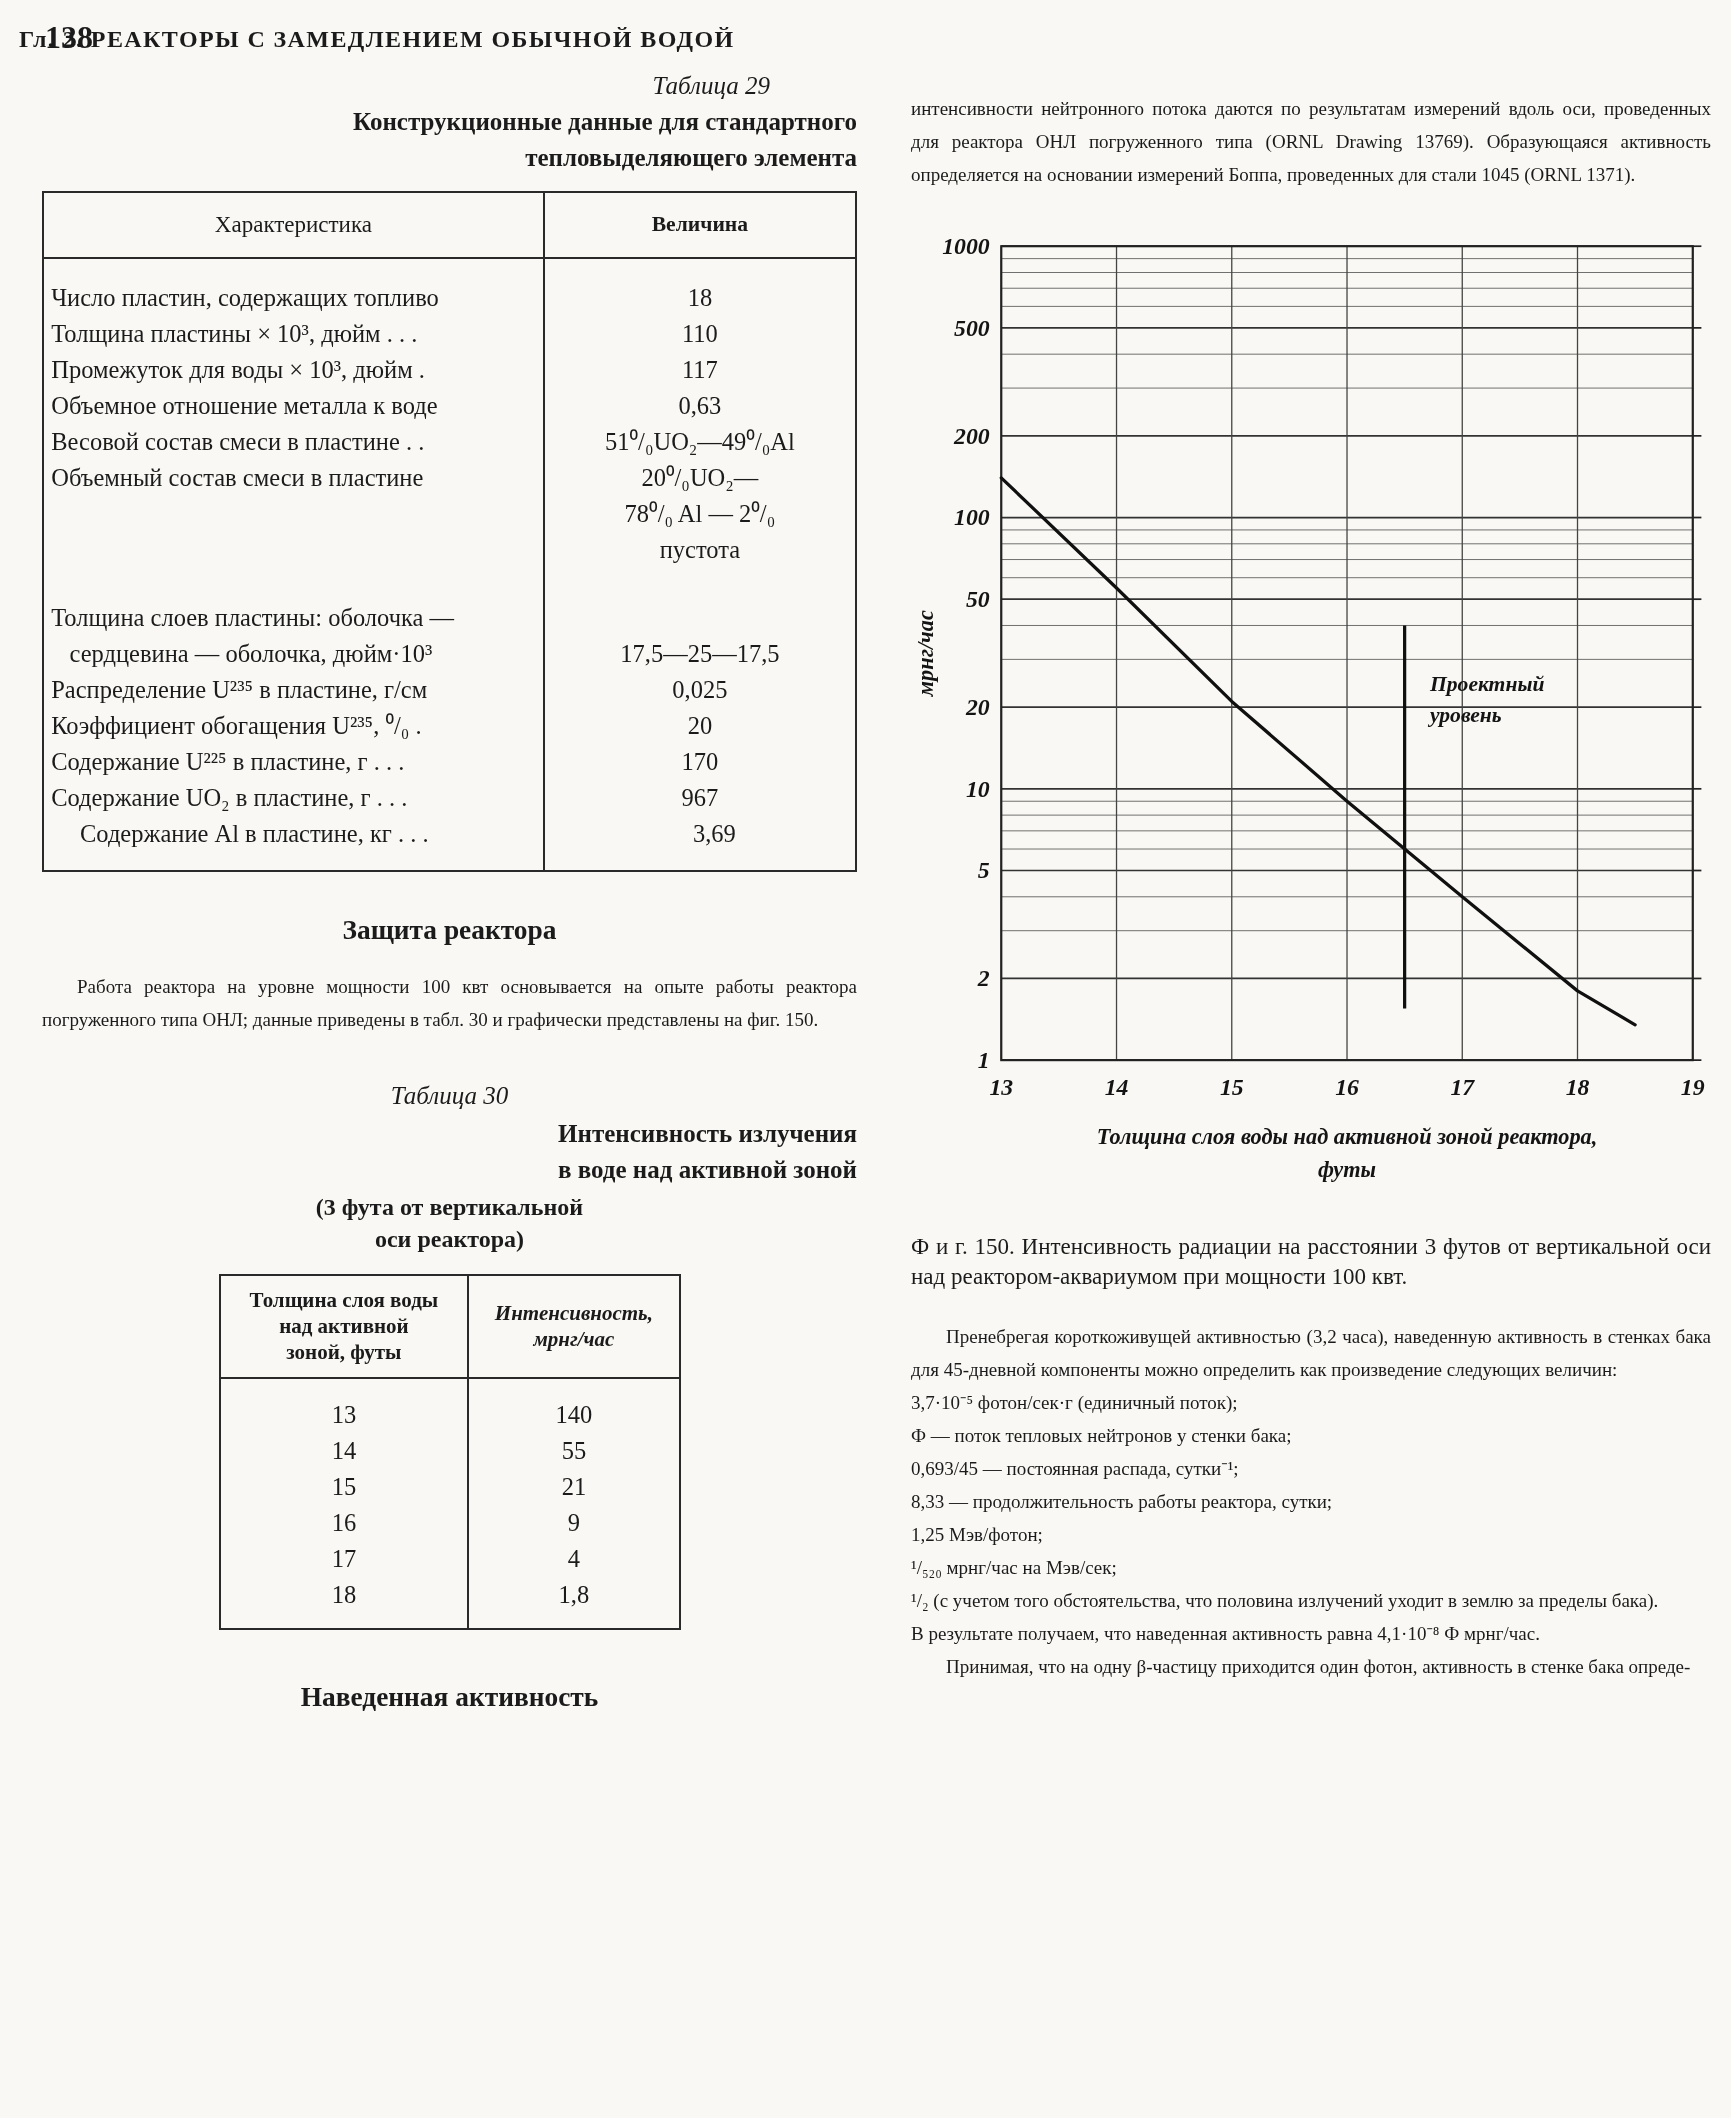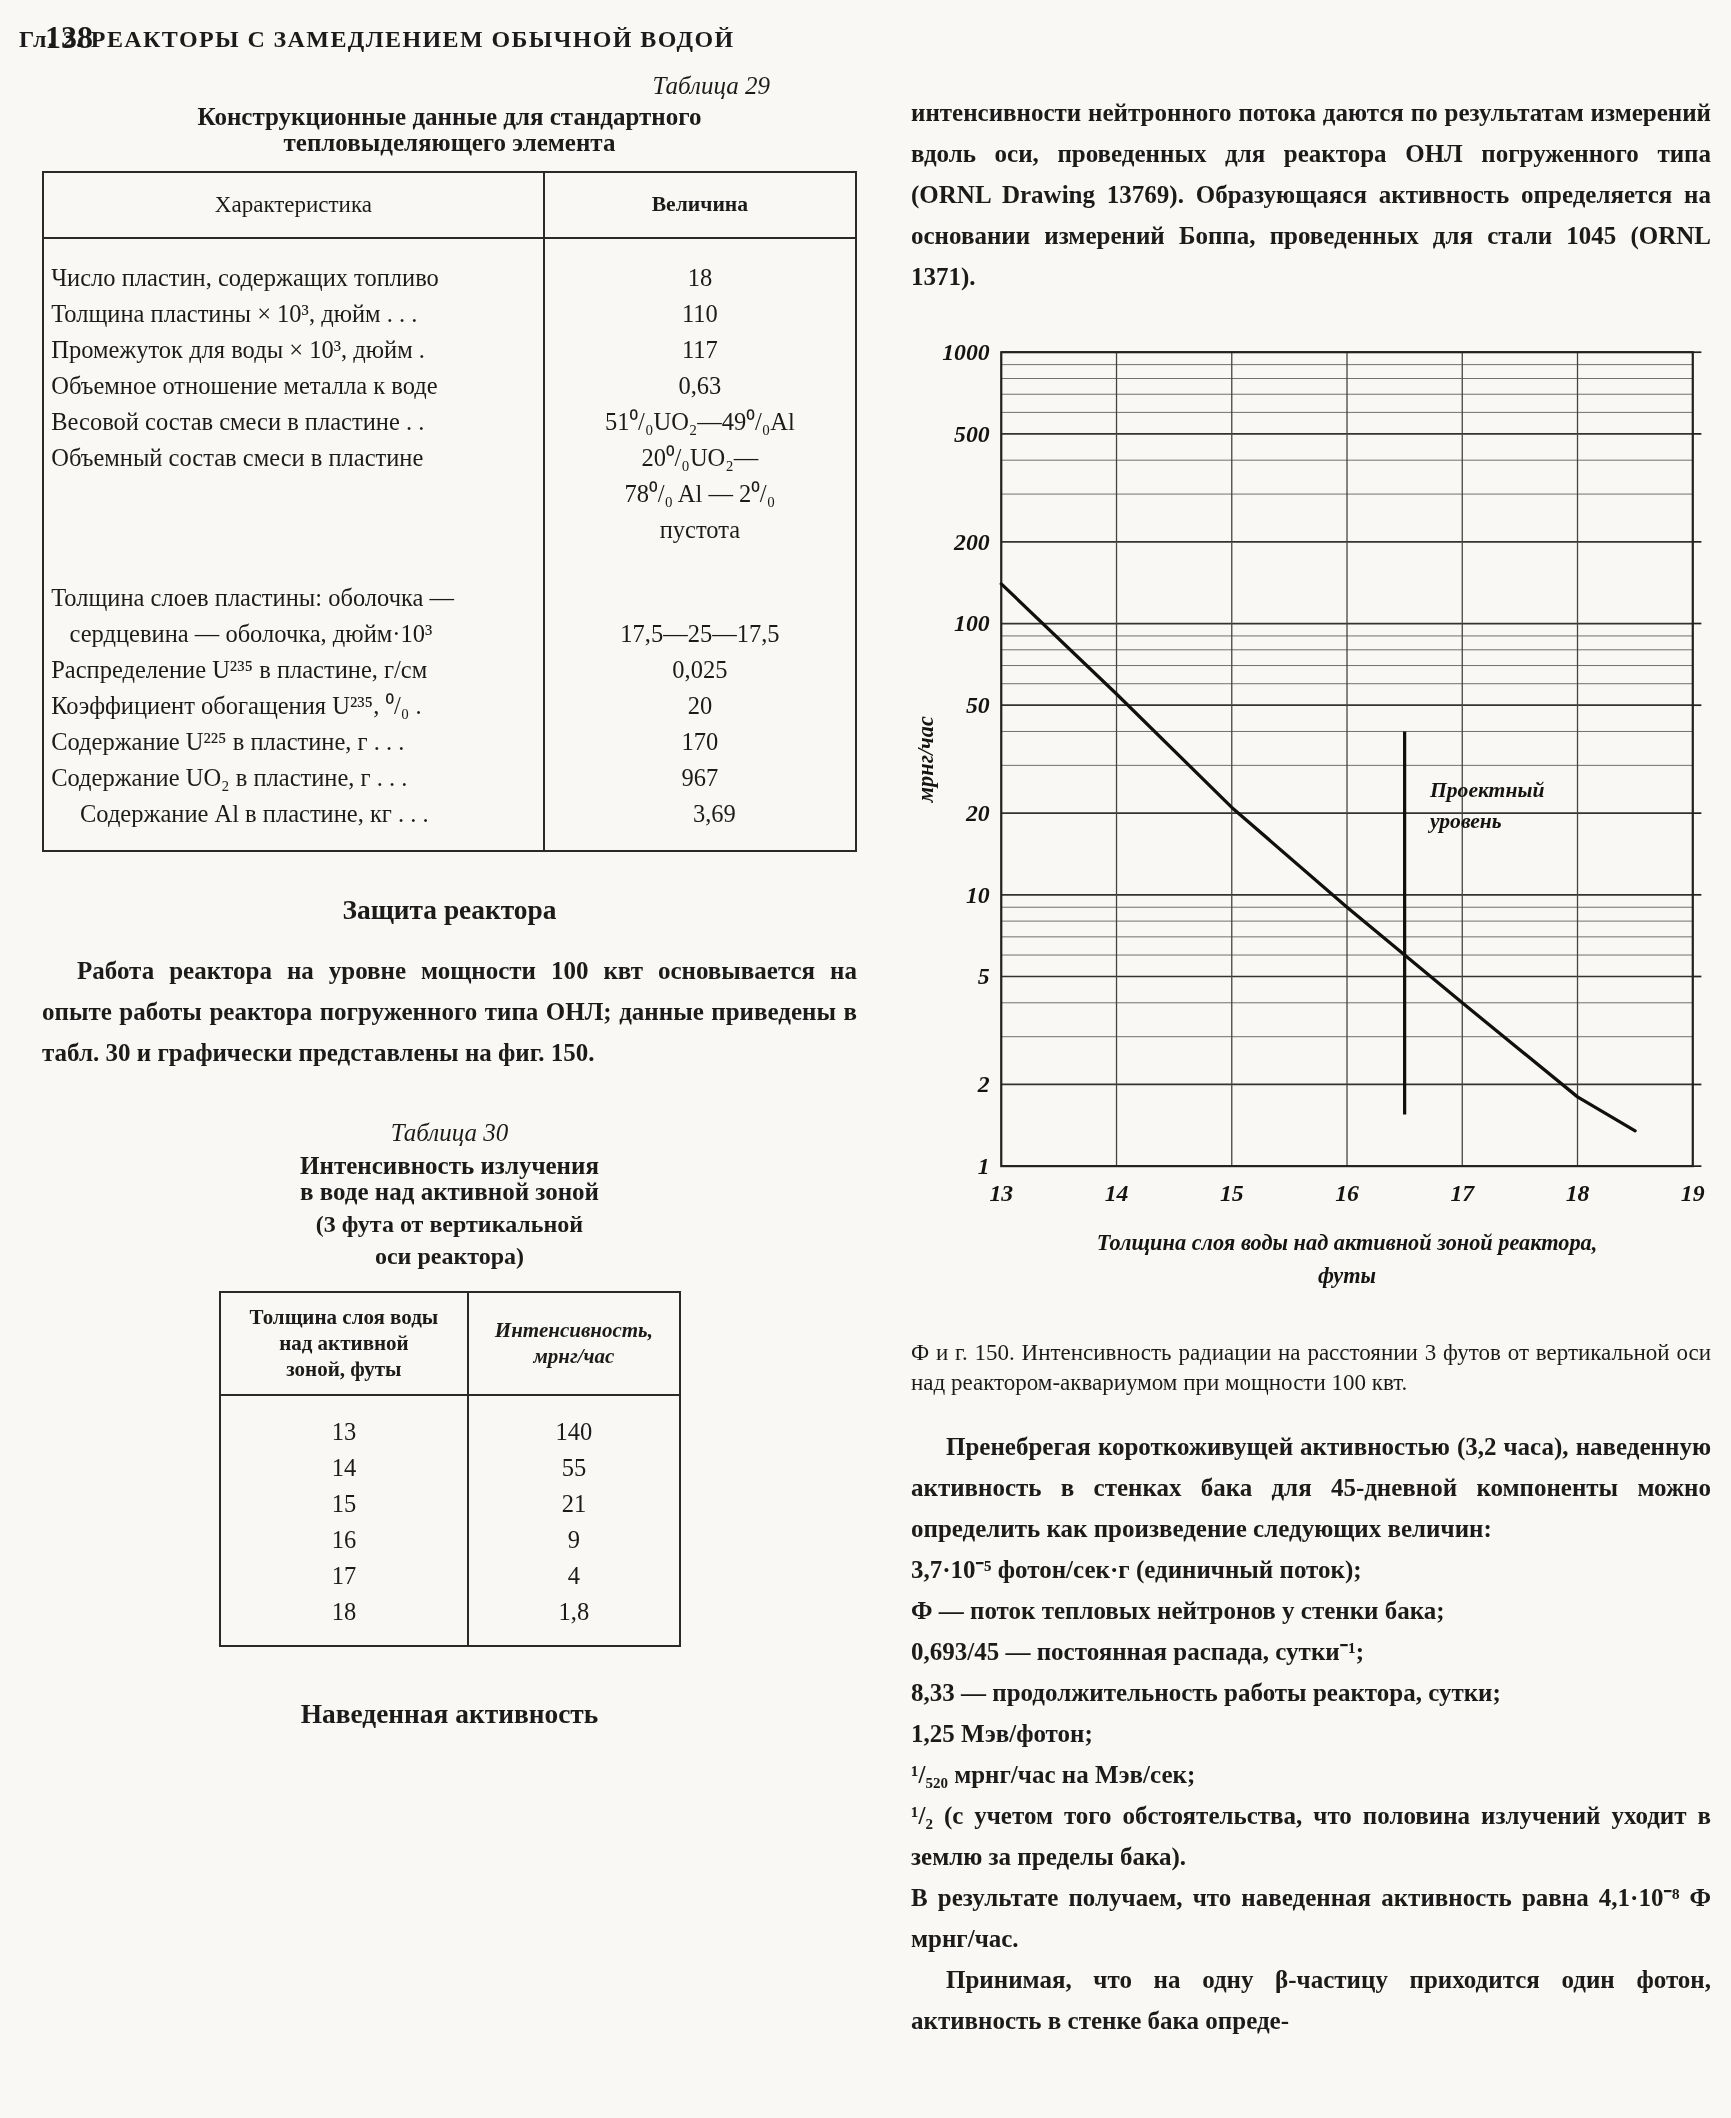--- a/index.html
+++ b/index.html
@@ -9,25 +9,25 @@
     background:#f9f8f4;color:#1b1b1b;overflow:hidden;
     font-family:"Liberation Serif",serif;
   }
   .page-number{position:absolute;top:19px;left:45px;font-size:32px;font-weight:700;}
   .running-title{position:absolute;top:26px;left:0;right:0;text-align:left;
     font-size:24px;font-weight:700;letter-spacing:1.4px;padding-left:19px;}
 
   .col-left{position:absolute;left:42px;top:72px;width:815px;}
   .col-right{position:absolute;left:911px;top:92px;width:800px;}
 
-  .body{font-size:25px;line-height:41px;text-align:justify;margin:0;font-weight:bold;}
+  .body{font-size:19px;line-height:33px;text-align:justify;margin:0;}
   .indent{text-indent:35px;}
 
   .tbl-label29{font-style:italic;font-size:25px;text-align:right;padding-right:87px;margin:0 0 1.4px 0;}
-  .tbl-title{font-weight:700;font-size:25px;text-align:center;white-space:pre-line;line-height:26px;margin:4.3px 0 14.4px;}
+  .tbl-title{font-weight:700;font-size:25px;text-align:right;white-space:pre-line;line-height:36px;margin:4.3px 0 14.4px;}
 
   table.t29{border-collapse:collapse;width:100%;border:2.2px solid #2a2a2a;font-size:24.5px;}
   .t29 th{font-weight:400;text-align:center;padding:19px 1px;border-bottom:2.2px solid #2a2a2a;}
   .t29 th.h1{font-size:23px;}
   .t29 th.h2{font-size:21.6px;border-left:2.2px solid #2a2a2a;font-weight:bold;}
   .t29 td{padding:0 7.2px;line-height:36px;vertical-align:top;white-space:pre-line;}
   .t29 td.val{border-left:2.2px solid #2a2a2a;text-align:center;width:267px;}
   .t29 tbody tr.first td{padding-top:21.6px;}
   .t29 tbody tr.gap td{padding-top:32px;}
   .t29 tbody tr.last td{padding-bottom:17.3px;padding-left:36px;}

